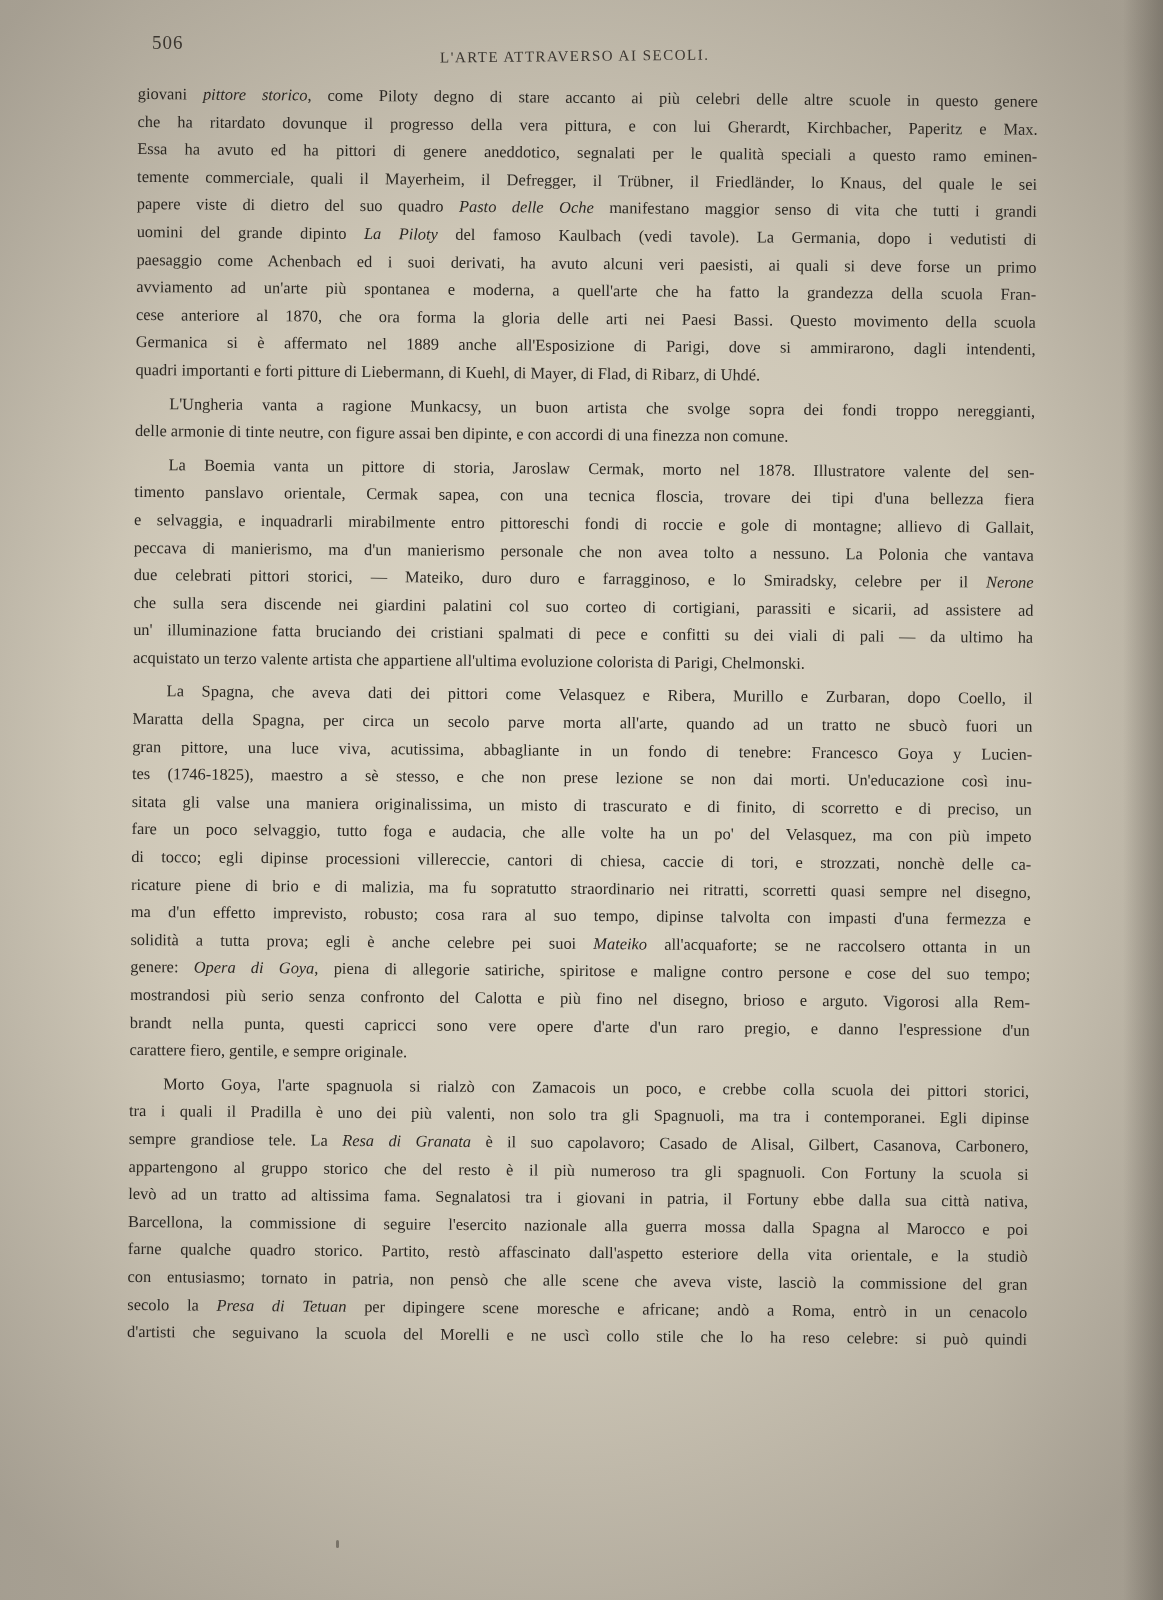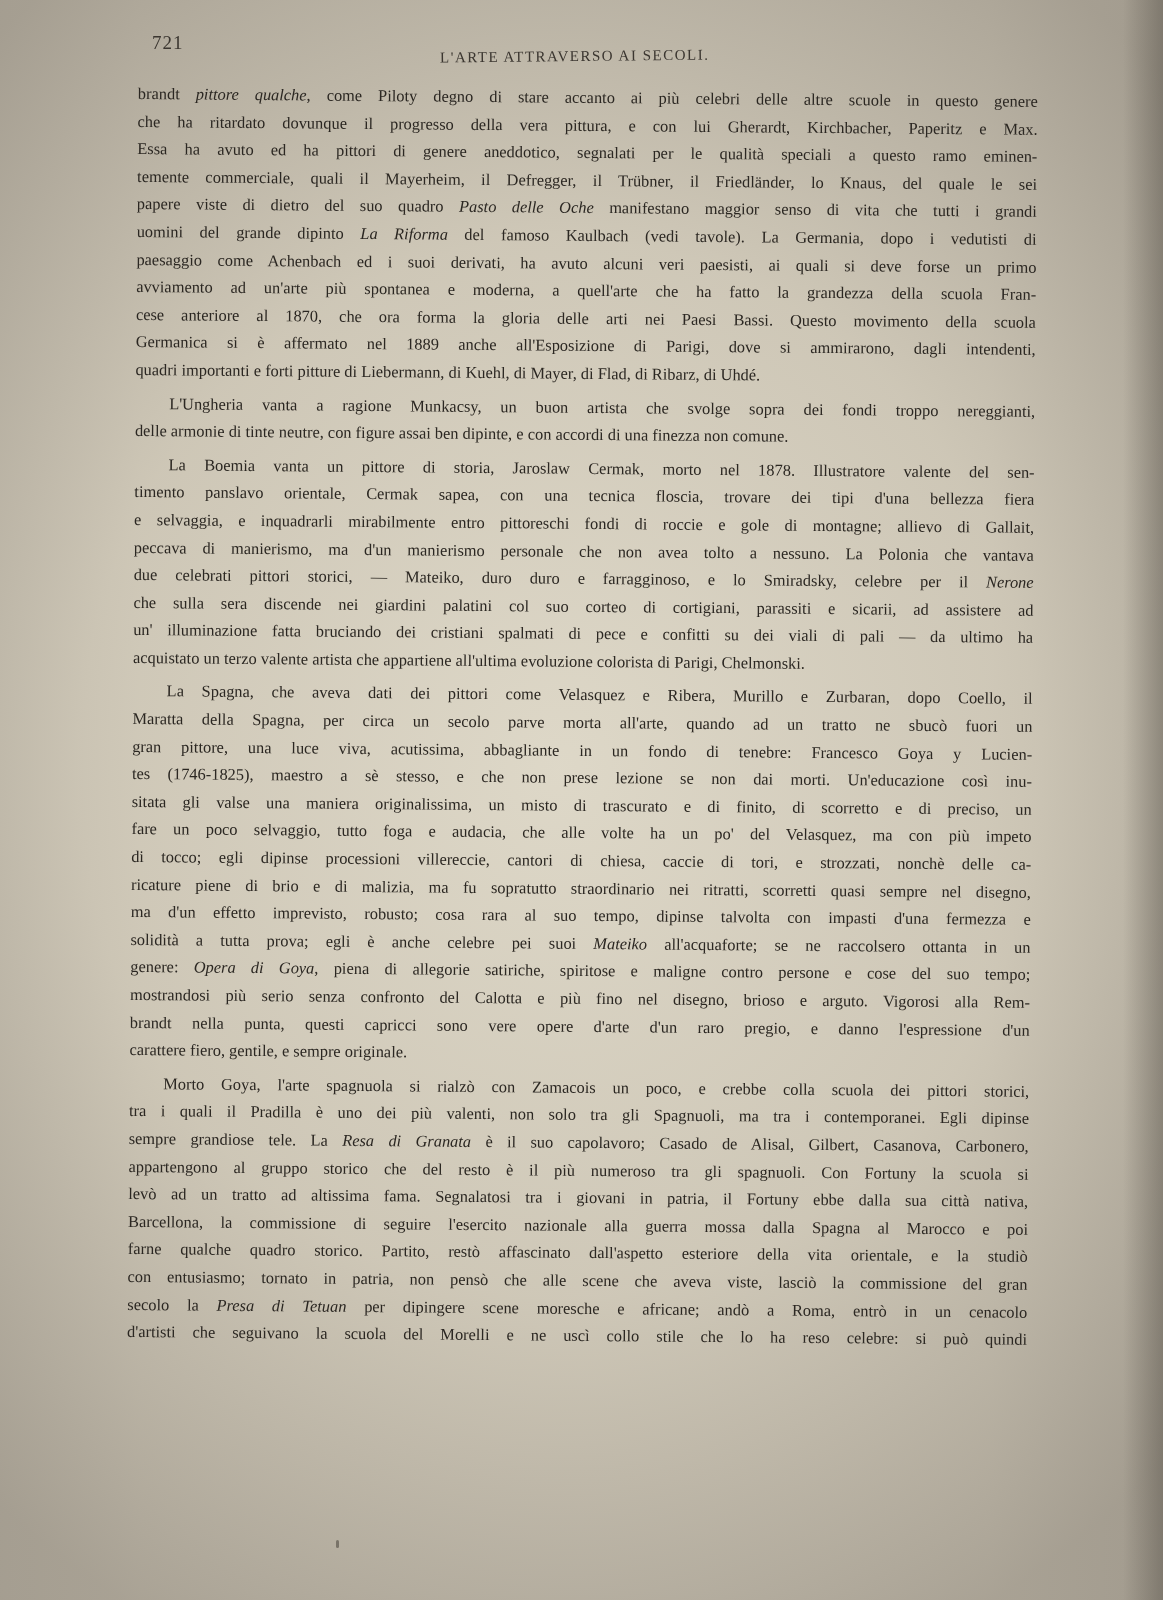--- a/index.html
+++ b/index.html
@@ -82,31 +82,31 @@
     position: absolute;
     width: 3px; height: 8px;
     background: rgba(60,55,48,0.5);
     border-radius: 2px;
   }
 </style>
 </head>
 <body>
 
 <div class="page">
-  <div class="page-number">721</div>
+  <div class="page-number">506</div>
   <div class="running-head">L'ARTE ATTRAVERSO AI SECOLI.</div>
 
   <div class="body-text" id="body-text">
       <div>
-        <span class="line"><span>brandt </span><i>pittore qualche</i><span>, come Piloty degno di stare accanto ai più celebri delle altre scuole in questo genere</span></span>
+        <span class="line"><span>giovani </span><i>pittore storico</i><span>, come Piloty degno di stare accanto ai più celebri delle altre scuole in questo genere</span></span>
         <span class="line"><span>che ha ritardato dovunque il progresso della vera pittura, e con lui Gherardt, Kirchbacher, Paperitz e Max.</span></span>
         <span class="line"><span>Essa ha avuto ed ha pittori di genere aneddotico, segnalati per le qualità speciali a questo ramo eminen-</span></span>
         <span class="line"><span>temente commerciale, quali il Mayerheim, il Defregger, il Trübner, il Friedländer, lo Knaus, del quale le sei</span></span>
         <span class="line"><span>papere viste di dietro del suo quadro </span><i>Pasto delle Oche</i><span> manifestano maggior senso di vita che tutti i grandi</span></span>
-        <span class="line"><span>uomini del grande dipinto </span><i>La Riforma</i><span> del famoso Kaulbach (vedi tavole). La Germania, dopo i vedutisti di</span></span>
+        <span class="line"><span>uomini del grande dipinto </span><i>La Piloty</i><span> del famoso Kaulbach (vedi tavole). La Germania, dopo i vedutisti di</span></span>
         <span class="line"><span>paesaggio come Achenbach ed i suoi derivati, ha avuto alcuni veri paesisti, ai quali si deve forse un primo</span></span>
         <span class="line"><span>avviamento ad un'arte più spontanea e moderna, a quell'arte che ha fatto la grandezza della scuola Fran-</span></span>
         <span class="line"><span>cese anteriore al 1870, che ora forma la gloria delle arti nei Paesi Bassi. Questo movimento della scuola</span></span>
         <span class="line"><span>Germanica si è affermato nel 1889 anche all'Esposizione di Parigi, dove si ammirarono, dagli intendenti,</span></span>
         <span class="line last"><span>quadri importanti e forti pitture di Liebermann, di Kuehl, di Mayer, di Flad, di Ribarz, di Uhdé.</span></span>
       </div>
       <div class="para-gap"></div>
       <div>
         <span class="line indent"><span>L'Ungheria vanta a ragione Munkacsy, un buon artista che svolge sopra dei fondi troppo nereggianti,</span></span>
         <span class="line last"><span>delle armonie di tinte neutre, con figure assai ben dipinte, e con accordi di una finezza non comune.</span></span>

